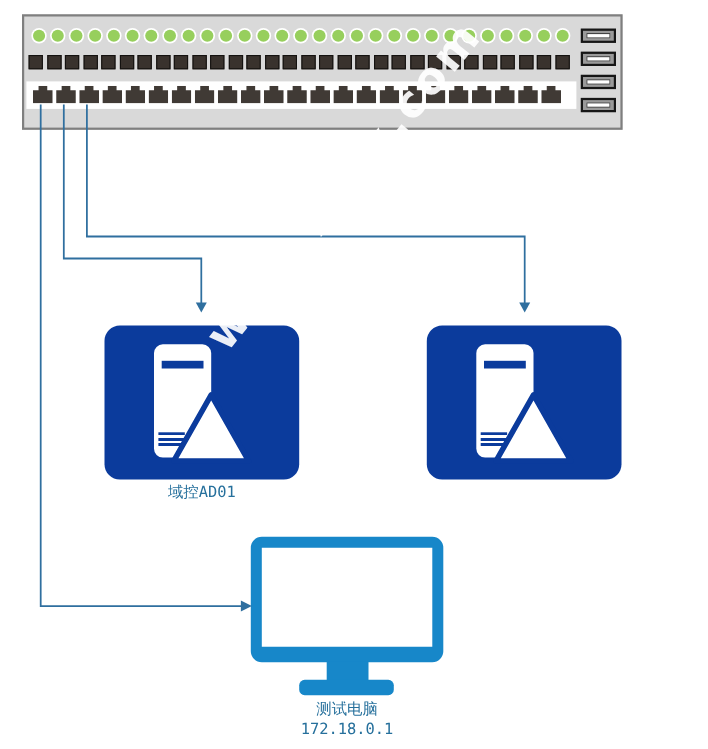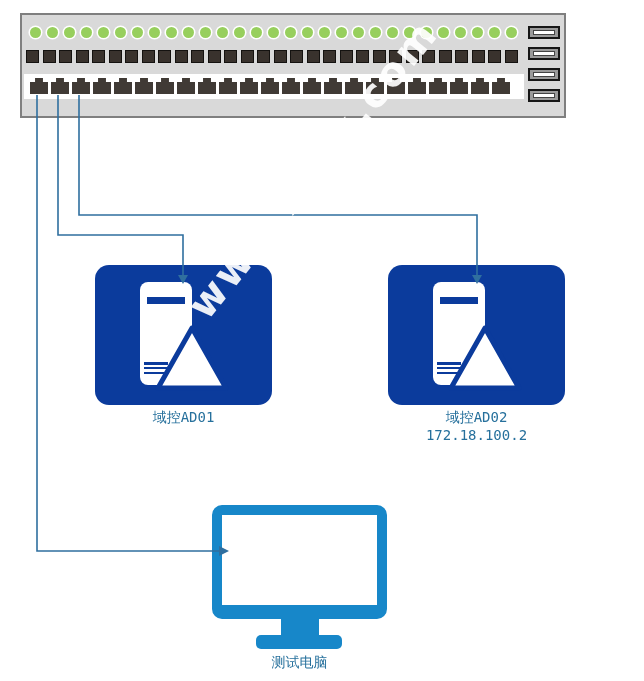--- a/index.html
+++ b/index.html
@@ -25,36 +25,36 @@
        box-sizing:border-box;position:relative;}
   .usb::after{content:"";position:absolute;left:3px;top:2px;width:20px;height:3px;
        background:#fff;border:1px solid #444;}
 
   
   .lines{position:absolute;left:0;top:0;z-index:3;pointer-events:none;}
   .lines polyline{fill:none;stroke:var(--line,#2f6f9f);stroke-width:1.6;}
   .lines polygon{fill:var(--line,#2f6f9f);stroke:none;}
 
   
-  .server-node{position:absolute;top:265px;width:177px;z-index:2;}
+  .server-node{position:absolute;top:296px;width:177px;z-index:2;}
   .server-icon{position:relative;width:177px;height:140px;border-radius:14px;
        background:var(--server_icon,#0b3b9c);}
   .tower{position:absolute;left:45px;top:17px;width:52px;height:103px;background:#fff;border-radius:8px;}
   .slot{position:absolute;left:7px;top:15px;width:38px;height:7px;background:var(--server_icon,#0b3b9c);}
   .vents{position:absolute;left:4px;bottom:10px;width:24px;height:13px;
        background:repeating-linear-gradient(to bottom,var(--server_icon,#0b3b9c) 0 2.5px,transparent 2.5px 5px);}
   .tri{position:absolute;left:0;top:0;width:177px;height:140px;}
   .tri polygon{fill:#fff;stroke:var(--server_icon,#0b3b9c);stroke-width:5;stroke-linejoin:round;}
 
   
   .node-label{margin-top:3px;text-align:center;font-size:14px;line-height:18px;
        color:var(--label_text,#26709c);}
 
   
-  .pc-node{position:absolute;left:212px;top:488px;width:175px;z-index:2;margin-top:17px;}
+  .pc-node{position:absolute;left:228px;top:488px;width:175px;z-index:2;}
   .monitor{position:relative;width:175px;height:145px;}
   .screen{width:175px;height:114px;box-sizing:border-box;background:#fff;
        border:10px solid var(--monitor_icon,#1787c9);border-bottom-width:14px;border-radius:10px;}
   .neck{position:absolute;left:69px;top:113px;width:38px;height:18px;background:var(--monitor_icon,#1787c9);}
   .base{position:absolute;left:44px;top:130px;width:86px;height:14px;border-radius:5px;
        background:var(--monitor_icon,#1787c9);}
 
   
   .watermark{position:absolute;left:196px;top:290px;z-index:5;white-space:nowrap;
        transform:rotate(-51deg);transform-origin:0 50%;
@@ -190,32 +190,29 @@
   <div class="server-node" style="left:388px">
     <div class="server-icon">
       <div class="tower">
         <span class="slot"></span>
         <span class="vents"></span>
       </div>
       <svg class="tri" viewBox="0 0 177 140">
         <polygon points="97,63 131,123 63,123"></polygon>
       </svg>
     </div>
-    <div class="node-label">
-      <div>域控AD02</div>
-      <div>172.18.100.2</div>
-    </div>
   </div>
 
   <div class="pc-node">
     <div class="monitor">
       <div class="screen"></div>
       <div class="neck"></div>
       <div class="base"></div>
     </div>
     <div class="node-label">
       <div>测试电脑</div>
+      <div>172.18.0.1</div>
     </div>
   </div>
 
   <div class="watermark">www.xxxx.com</div>
 
 </div>
 
 </body></html>

